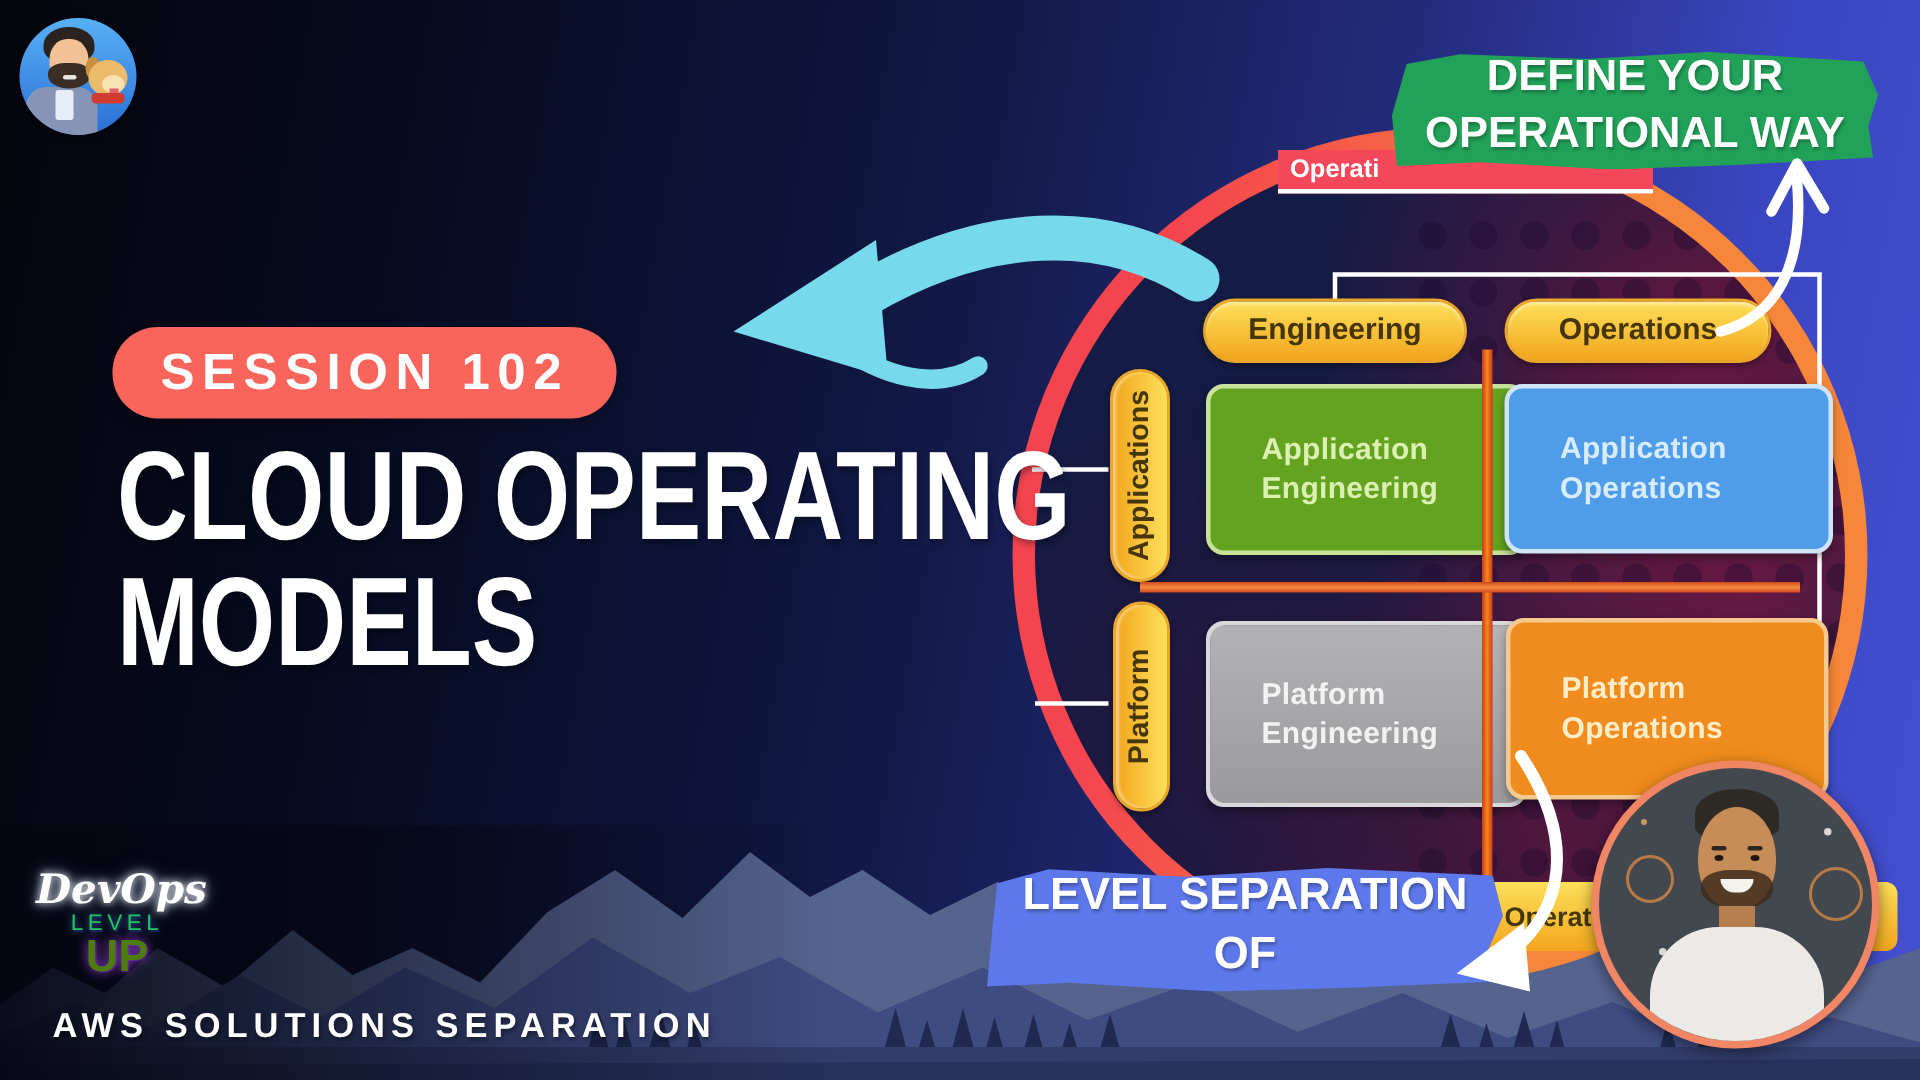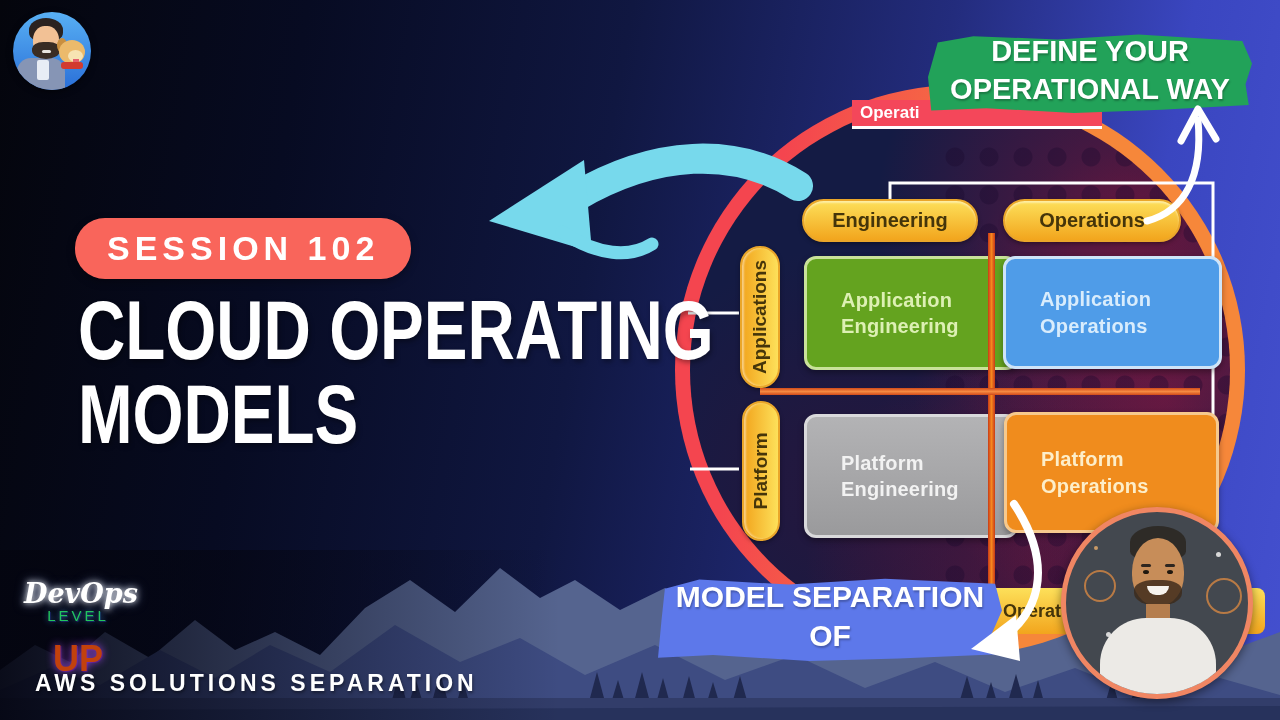--- a/index.html
+++ b/index.html
@@ -75,21 +75,21 @@
     clip-path:polygon(3% 12%,14% 4%,40% 8%,65% 2%,97% 10%,100% 38%,98% 64%,99% 90%,72% 96%,45% 100%,18% 94%,1% 97%,0% 55%);}
   .callout-blue{left:658px;top:577px;width:344px;height:84px;background:#5d78ea;font-size:30px;
     clip-path:polygon(2% 14%,12% 3%,38% 9%,66% 2%,98% 8%,100% 40%,97% 68%,99% 92%,70% 97%,44% 100%,16% 93%,0% 96%,1% 52%);}
 
   
   .logo{left:24px;top:580px;width:108px;z-index:6;text-align:center;line-height:1;}
   .logo-l1{font-family:"DejaVu Serif",serif;font-style:italic;font-weight:bold;font-size:27px;color:#fff;
     text-shadow:0 0 6px rgba(255,255,255,.95),0 0 12px rgba(160,190,255,.6);}
   .logo-l2{font-size:15px;font-weight:400;color:#22c55e;letter-spacing:3px;margin-top:1px;
     text-shadow:1px 1px 0 #16245e,0 0 6px rgba(90,170,255,.8);}
-  .logo-l3{font-size:36px;font-weight:800;color:#c2410c;margin-top:18px;
+  .logo-l3{font-size:30px;font-weight:800;color:#4d7c0f;margin-top:0px;
     text-shadow:0 0 8px rgba(170,76,242,.95),1px 1px 0 #3a1060;}
   .aws-line{left:35px;top:670px;z-index:6;color:#fff;font-weight:800;font-size:23px;letter-spacing:4px;
     text-shadow:1px 2px 3px rgba(0,0,0,.4);}
 
   
   .avatar{left:13px;top:12px;width:78px;height:78px;border-radius:50%;z-index:6;overflow:hidden;
     background:linear-gradient(180deg,#58b0f4,#2a6fd8);box-shadow:0 2px 6px rgba(0,0,0,.5);}
   .avatar div{position:absolute;}
   .av-hair{left:16px;top:6px;width:34px;height:24px;background:#2b2320;border-radius:50% 50% 40% 40%;}
   .av-face{left:20px;top:14px;width:26px;height:30px;background:#f2c195;border-radius:45%;}
@@ -221,21 +221,21 @@
     <span>SESSION 102</span>
   </div>
   <div class="abs title-line" style="left:78px;top:288px;">CLOUD OPERATING</div>
   <div class="abs title-line" style="left:78px;top:372px;">MODELS</div>
 
   <div class="abs callout callout-green">
     <span>DEFINE YOUR</span>
     <span>OPERATIONAL WAY</span>
   </div>
   <div class="abs callout callout-blue">
-    <span>MODEL SEPARATION OF</span>
+    <span>LEVEL SEPARATION OF</span>
   </div>
 
   <svg class="abs arrows-svg" viewBox="0 0 1280 720">
     <g>
       <path d="M 1147,221 C 1185,211 1203,176 1198,120" fill="none" stroke="#ffffff" stroke-width="7" stroke-linecap="round"></path>
       <path d="M 1181,141 L 1198,109 L 1216,139" fill="none" stroke="#ffffff" stroke-width="7" stroke-linecap="round" stroke-linejoin="round"></path>
     </g>
     <g>
       <path d="M 1014,504 C 1042,546 1054,600 1002,639" fill="none" stroke="#ffffff" stroke-width="8" stroke-linecap="round"></path>
       <polygon points="1016,615 971,649 1020,661" fill="#ffffff"></polygon>

